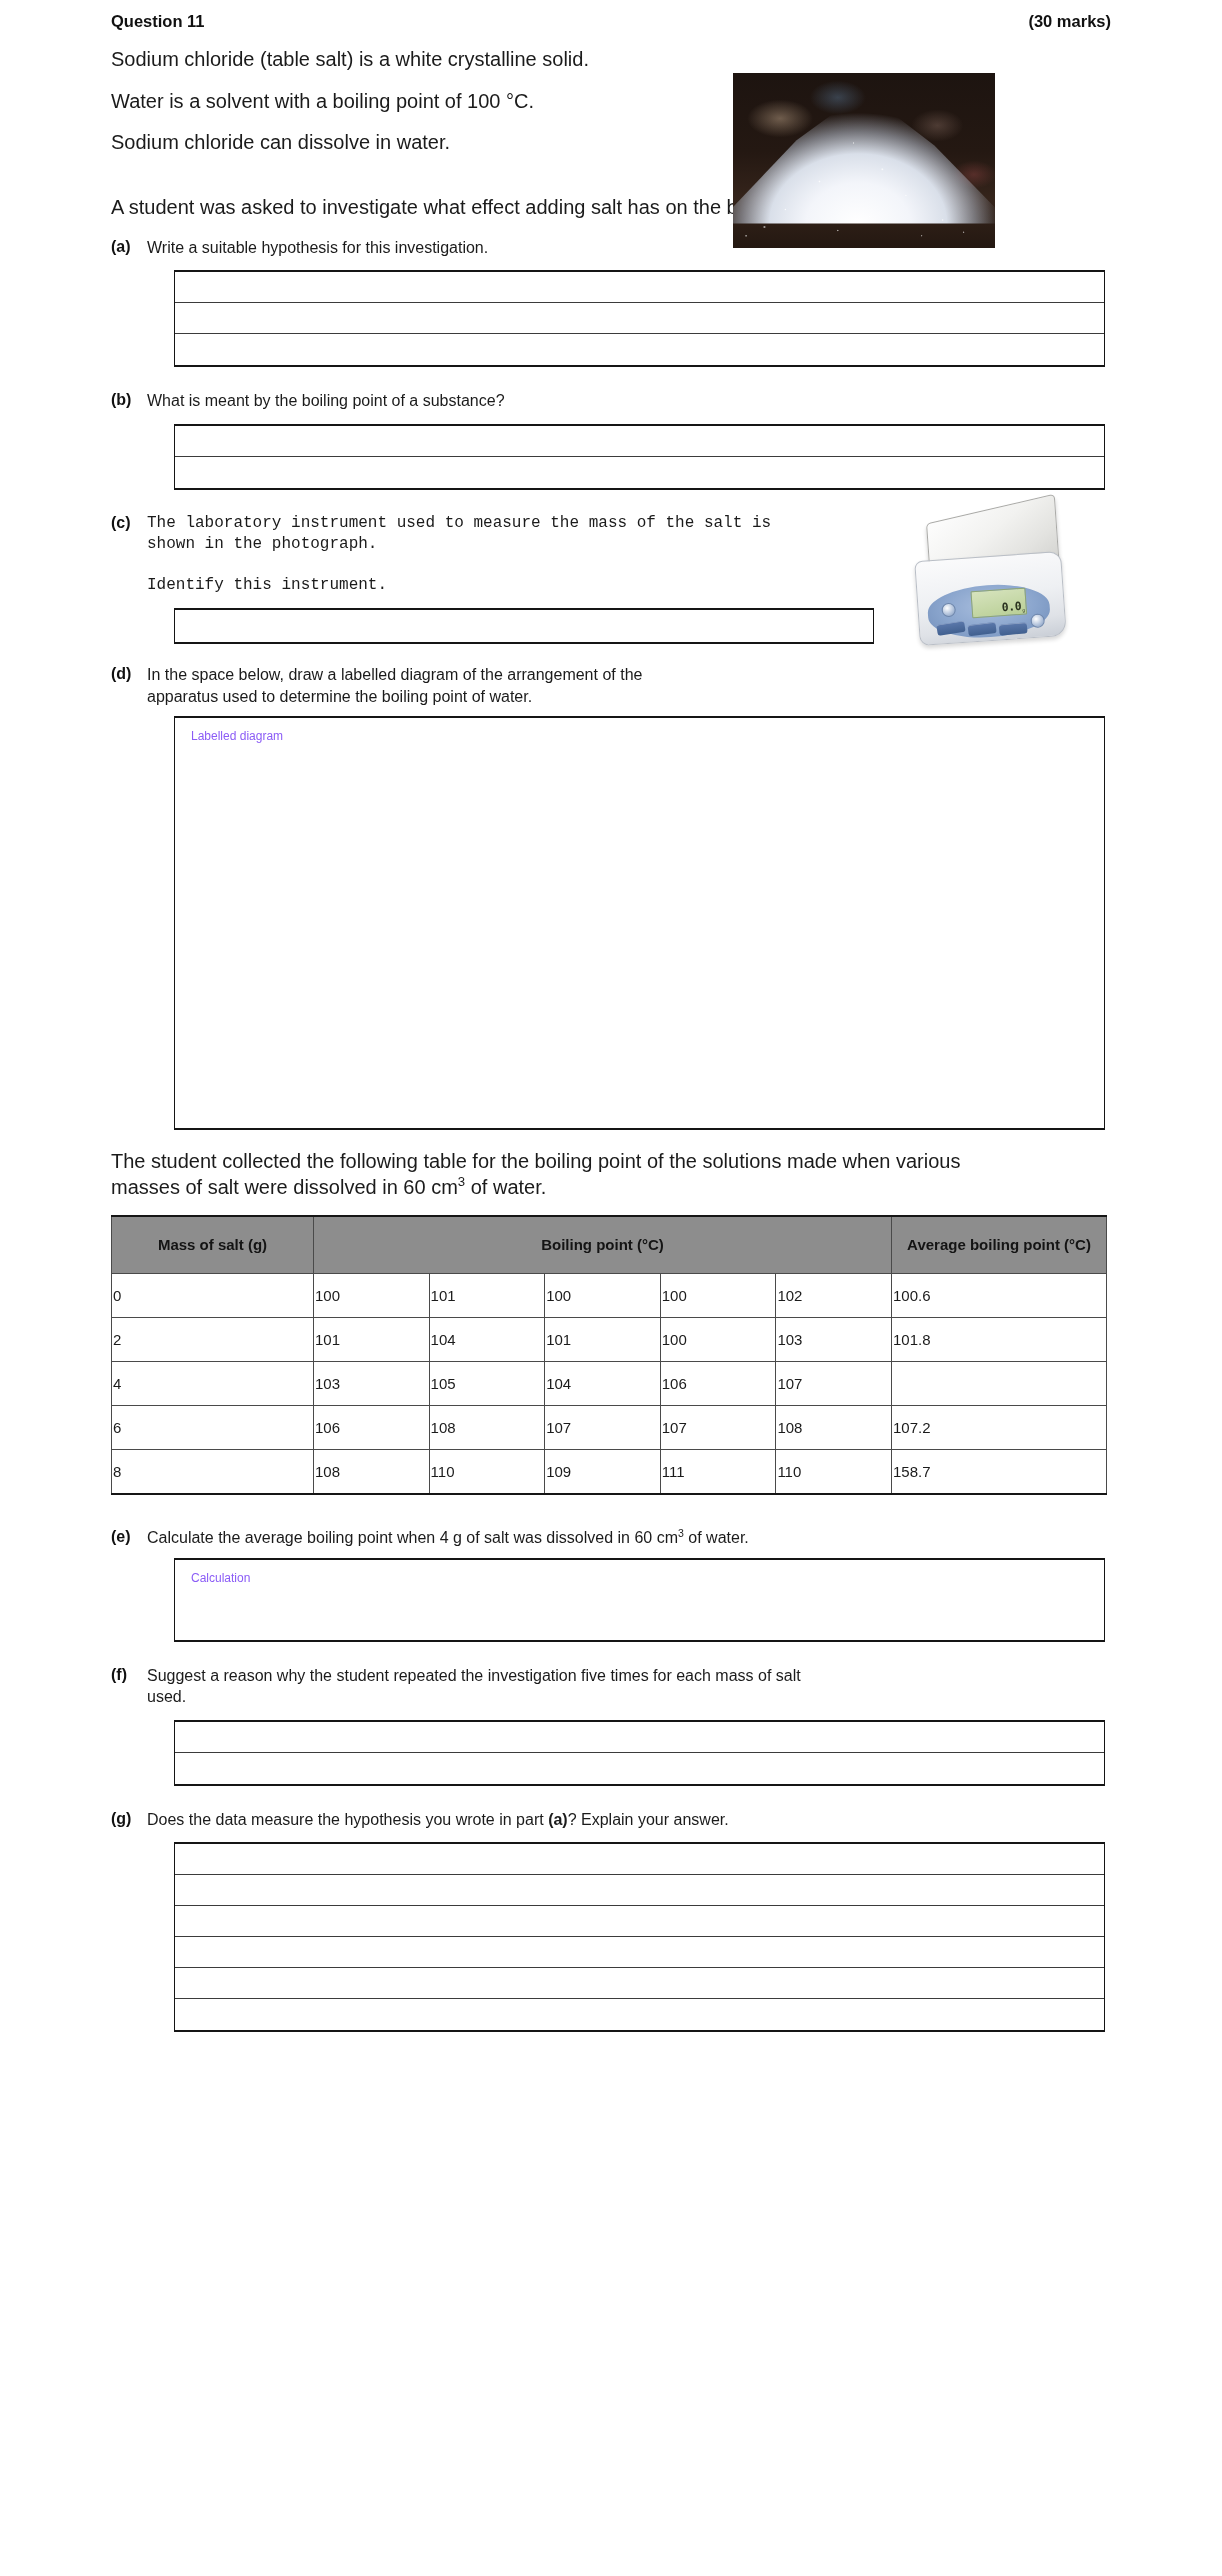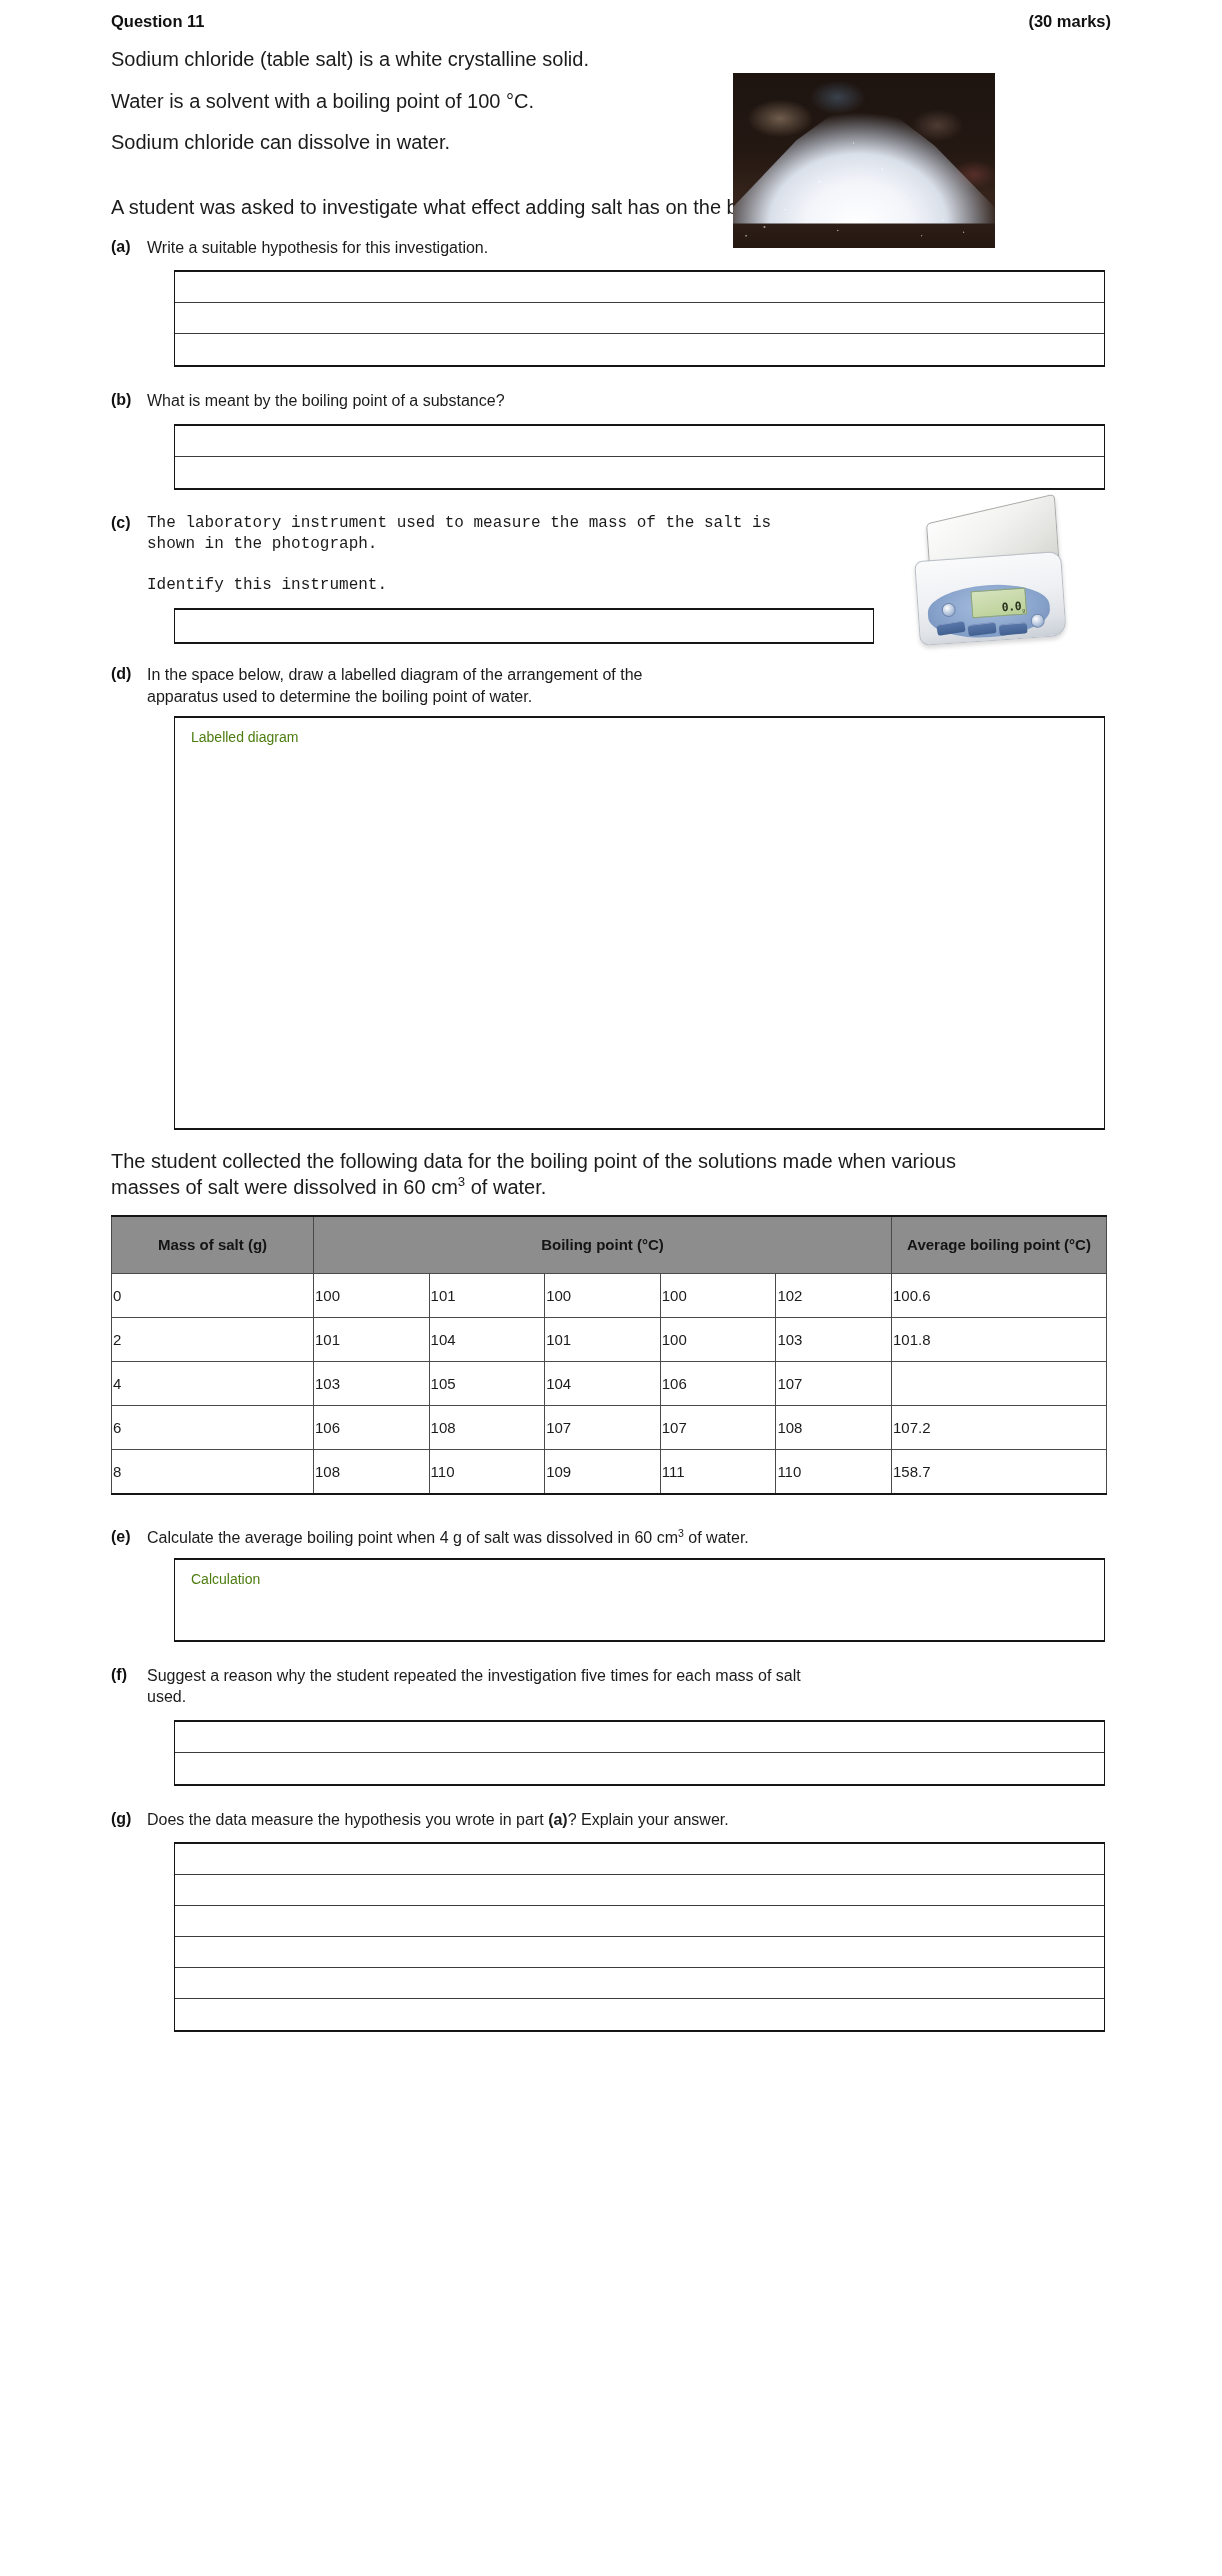--- a/index.html
+++ b/index.html
@@ -150,22 +150,22 @@
     border: 1.1px solid #151515;
     border-top-width: 2px;
     border-bottom-width: 2px;
     background: #ffffff;
     position: relative;
   }
   .draw-box .caption {
     position: absolute;
     left: 16px;
     top: 10.8px;
-    font-size: 14px;
-    color: #4d7c0f;
+    font-size: 12px;
+    color: #8b5cf6;
   }
 
   
   .balance-photo {
     position: absolute;
     left: 901px;
     top: 629px;
     width: 178px;
     height: 138px;
   }
@@ -387,21 +387,21 @@
     </div>
     <div class="spacer-14"></div>
     <div class="draw-box" style="height:414px;">
       <div class="caption">Labelled diagram</div>
     </div>
   </div>
 
   <div class="spacer-26"></div>
 
   <div class="table-wrap body-text">
-    <div>The student collected the following data for the boiling point of the solutions made when various</div>
+    <div>The student collected the following table for the boiling point of the solutions made when various</div>
     <div>
       <span>masses of salt were dissolved in 60 cm</span><sup>3</sup><span> of water.</span>
     </div>
   </div>
 
   <div class="spacer-22"></div>
 
   <div class="table-wrap">
     <table class="data">
       <thead>

